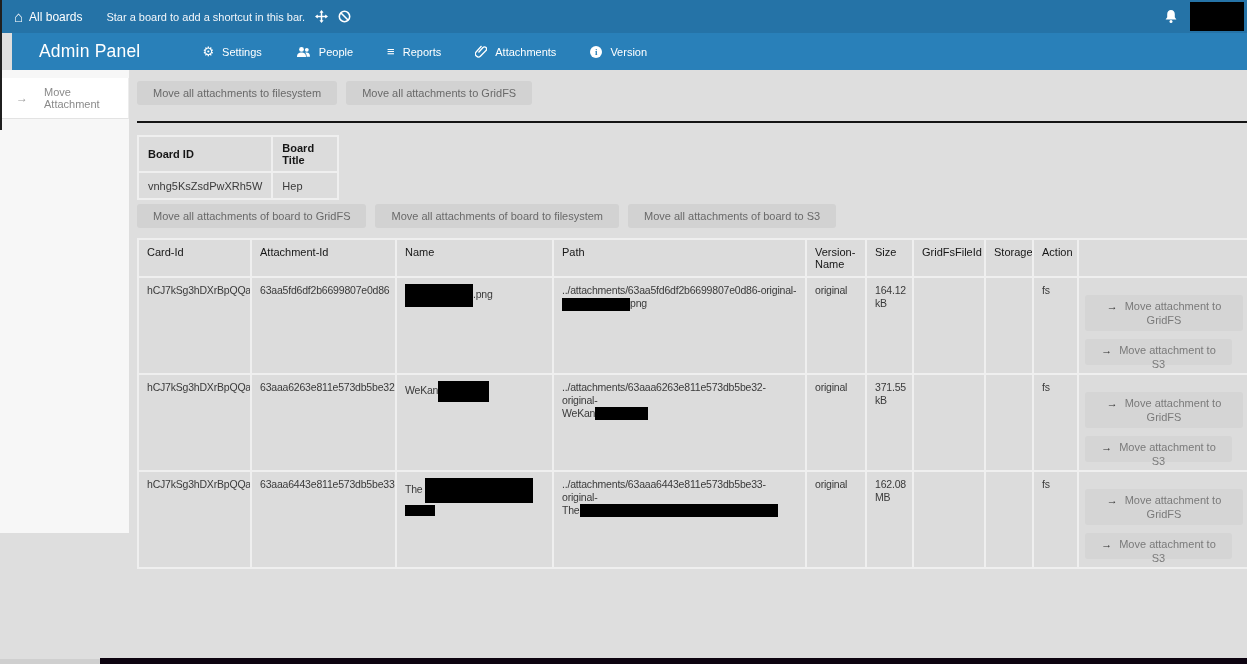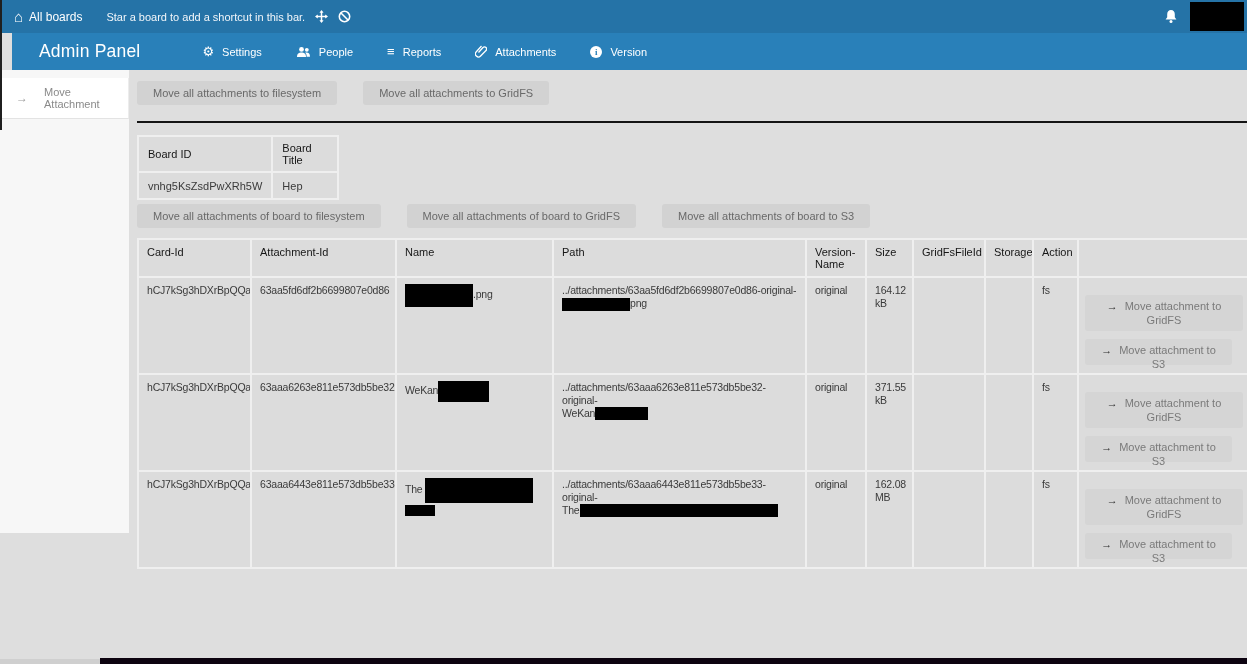--- a/index.html
+++ b/index.html
@@ -26,30 +26,30 @@
   .glyph-list{font-size:13px;font-weight:bold;line-height:1;}
   .circle-i{width:12px;height:12px;border-radius:50%;background:#fff;color:#2980b9;font-size:9px;font-weight:bold;display:inline-flex;align-items:center;justify-content:center;font-family:"Liberation Serif",serif;}
 
   
   .sidebar{position:absolute;left:0;top:70px;width:129px;height:463px;background:#f7f7f7;}
   .sidebar-card{position:absolute;top:8px;left:0;width:128px;height:40px;background:#ffffff;border-bottom:1px solid #e3e3e3;border-right:1px solid #ececec;display:flex;align-items:center;color:#8a8a8a;font-size:11px;cursor:pointer;}
   .sidebar-card .arrow{margin-left:16px;margin-right:16px;color:#9a9a9a;font-weight:bold;font-size:12px;}
 
   
   .content{position:absolute;left:137px;top:70px;width:1110px;}
-  .btn-row{display:flex;gap:26px;}
+  .btn-row{display:flex;gap:9px;}
   .row-global{margin-top:11px;}
   .row-board{margin-top:4px;}
   .gbtn{background:#d2d2d2;color:#696969;font-size:11px;padding:6px 16px;border:none;border-radius:3px;font-family:"Liberation Sans",sans-serif;cursor:pointer;white-space:nowrap;}
   .divider{height:2px;background:#141414;margin-top:16px;}
 
   
   .board-table{border-collapse:collapse;margin-top:12px;}
   .board-table th,.board-table td{border:2px solid #efefef;background:#dcdcdc;font-size:11px;text-align:left;padding:5px 9px;height:15px;}
-  .board-table th{font-weight:normal;color:#161616;}
+  .board-table th{font-weight:bold;color:#161616;}
   .board-table td{color:#3a3a3a;}
   .bt-col1{width:96px;} .bt-col2{width:46px;}
 
   
   .att-table{border-collapse:collapse;table-layout:fixed;width:1110px;margin-top:10px;}
   .att-table th,.att-table td{border:2px solid #efefef;background:#dcdcdc;text-align:left;vertical-align:top;padding:6px 8px;overflow:hidden;box-sizing:border-box;}
   .att-table th{font-size:11px;font-weight:normal;color:#161616;height:36px;white-space:nowrap;}
   .att-table th.wrap{white-space:normal;}
   .att-table td{font-size:10.5px;color:#3a3a3a;height:88px;letter-spacing:-0.2px;line-height:1.22;}
   .att-table td.btn-cell{padding:8px 6px;letter-spacing:0;}
@@ -166,22 +166,22 @@
         <th class="bt-col2">Board Title</th>
       </tr>
       <tr>
         <td>vnhg5KsZsdPwXRh5W</td>
         <td>Hep</td>
       </tr>
     </tbody>
       </table>
 
     <div class="btn-row row-board">
+      <button class="gbtn">Move all attachments of board to GridFS</button>
       <button class="gbtn">Move all attachments of board to filesystem</button>
-      <button class="gbtn">Move all attachments of board to GridFS</button>
       <button class="gbtn">Move all attachments of board to S3</button>
     </div>
 
     <table class="att-table">
       <colgroup>
         <col style="width:113px">
           <col style="width:145px">
           <col style="width:157px">
           <col style="width:253px">
         <col style="width:60px">

